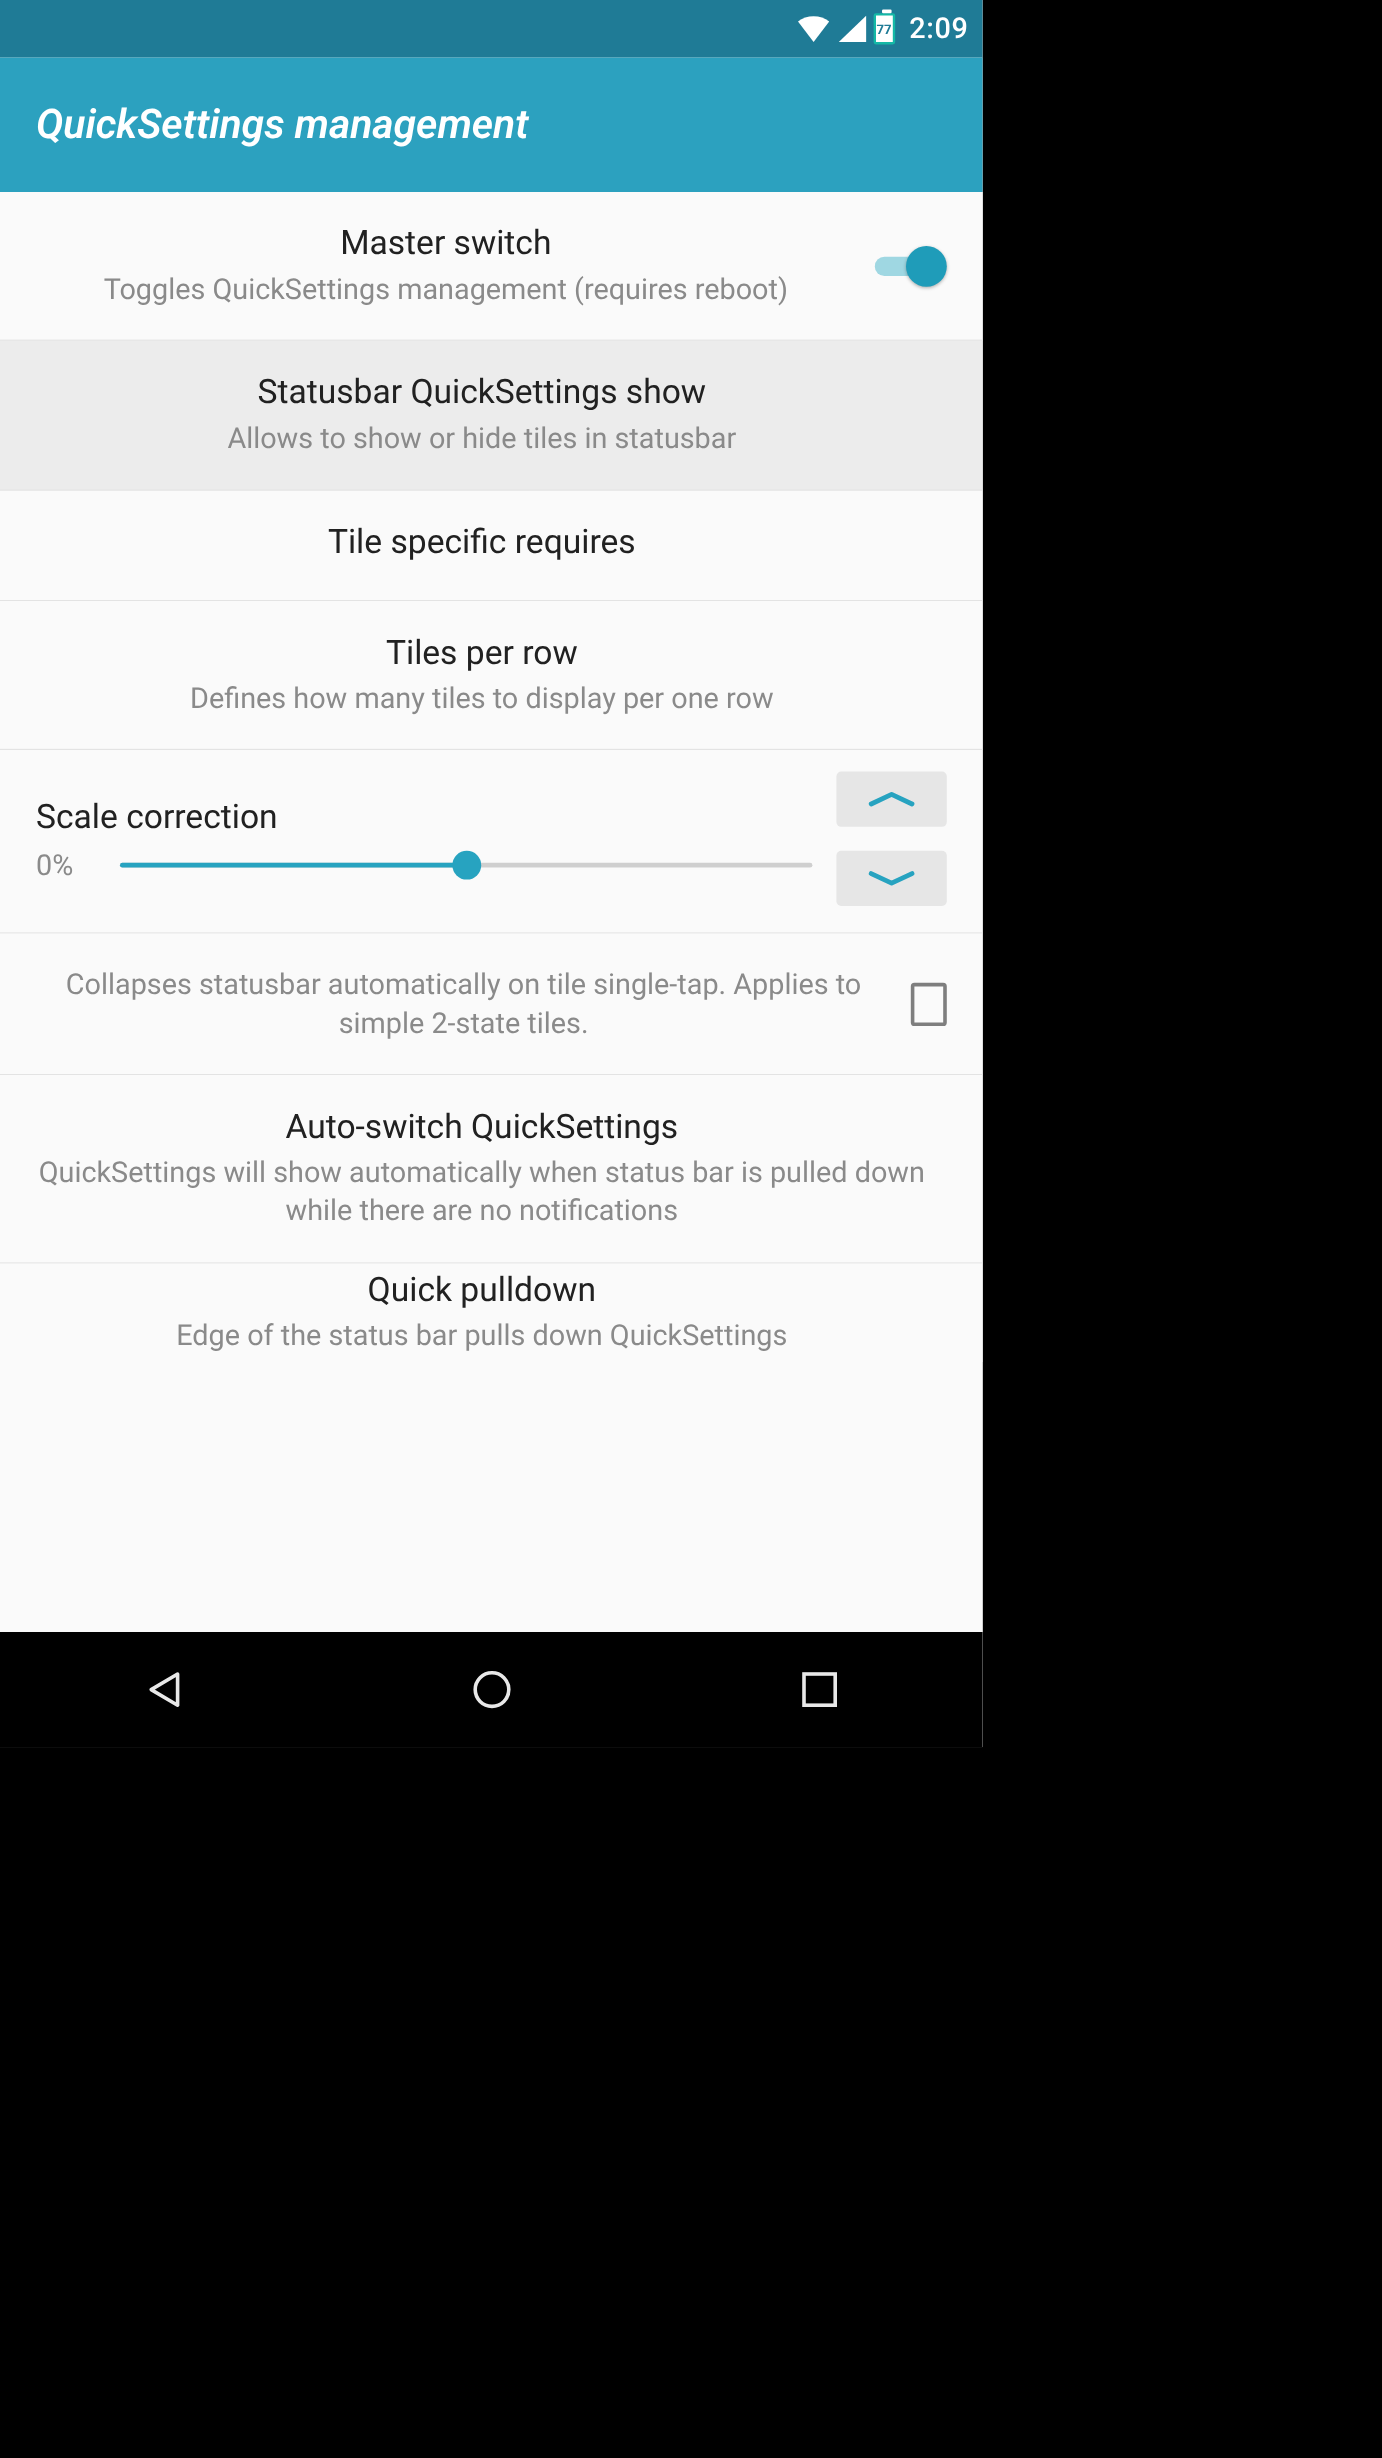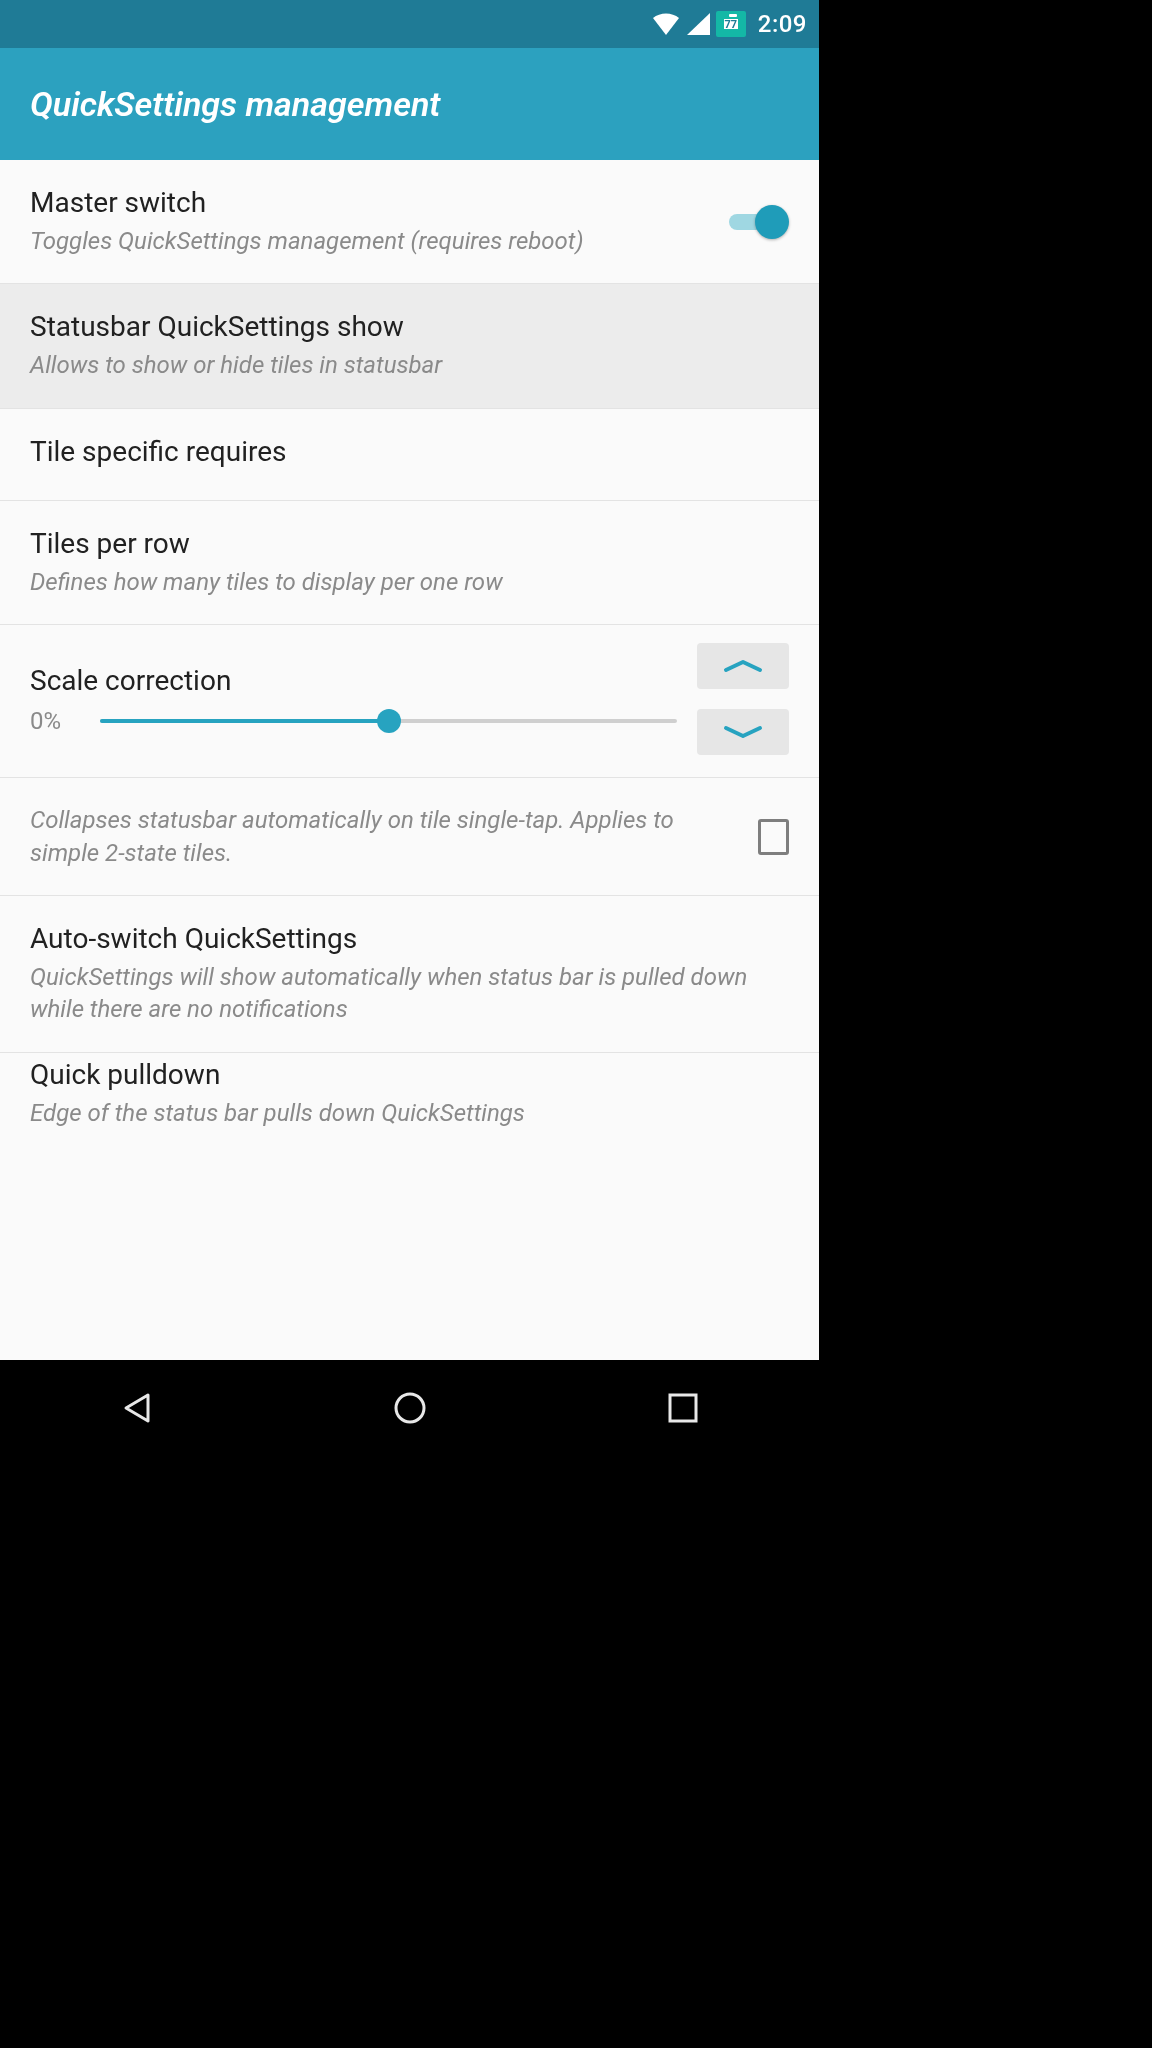--- a/index.html
+++ b/index.html
@@ -2,35 +2,35 @@
 <html><head>
 <meta charset="utf-8">
 <style>
   * { box-sizing: border-box; margin: 0; padding: 0; }
   html, body { width: 819px; height: 1456px; font-family: Roboto, "Helvetica Neue", Arial, sans-serif; background: #000; }
   .screen { width: 819px; height: 1456px; background: #fafafa; display: flex; flex-direction: column; overflow: hidden; }
 
   
   .status-bar { height: 48px; background: #1f7b96; display: flex; align-items: center; justify-content: flex-end; padding: 0 12px; gap: 6px; color: #fff; font-size: 24px; font-weight: 500; }
   .status-bar .icon { display: inline-flex; align-items: center; }
-  .status-bar .battery { position: relative; width: 30px; height: 26px; border: 8px solid #14b8a6; border-radius: 2px; background: #fff; display:flex; align-items:center; justify-content:center;}
+  .status-bar .battery { position: relative; width: 18px; height: 26px; border: 2px solid #14b8a6; border-radius: 2px; background: #fff; display:flex; align-items:center; justify-content:center;}
   .status-bar .battery::before { content:""; position:absolute; top:-5px; left:5px; width:8px; height:3px; background:#fff; border-radius:1px;}
   .status-bar .battery .lvl { font-size:11px; color:#1f7b96; font-weight:700; }
   .status-bar .clock { margin-left: 6px; letter-spacing: 0.5px; }
 
   
   .app-bar { height: 112px; background: #2ca1bf; display: flex; align-items: center; padding: 0 30px; font-style: italic; }
   .app-bar .title { color: #fff; font-size: 34px; font-weight: 600; }
 
   
   .list { flex: 1 1 auto; background: #fafafa; overflow: hidden; }
-  .row { background: #fafafa; border-bottom: 1px solid #e3e3e3; padding: 26px 30px; display: flex; align-items: center; }
+  .row { background: #fafafa; border-bottom: 1px solid #e3e3e3; padding: 26px 30px; display: flex; align-items: center; text-align: center; }
   .row .txt { flex: 1 1 auto; padding-right: 16px; }
   .row .row-title { font-size: 28px; color: #212121; margin-bottom: 6px; }
-  .row .row-sub { font-size: 24px; color: #8a8a8a; line-height: 1.35; font-style: italic; }
+  .row .row-sub { font-size: 24px; color: #8a8a8a; line-height: 1.35; }
   .row.highlighted { background: #ececec; }
 
   
   .switch { width: 60px; height: 34px; position: relative; }
   .switch .track { position:absolute; top:9px; left:0; width:48px; height:16px; border-radius:8px; background:#9fd7e2; }
   .switch .thumb { position:absolute; top:0; right:0; width:34px; height:34px; border-radius:50%; background:#1f9cb9; box-shadow:0 1px 3px rgba(0,0,0,0.3); }
 
   
   .checkbox { width: 36px; height: 36px; border: 3px solid #7e7e7e; border-radius: 3px; }
 

